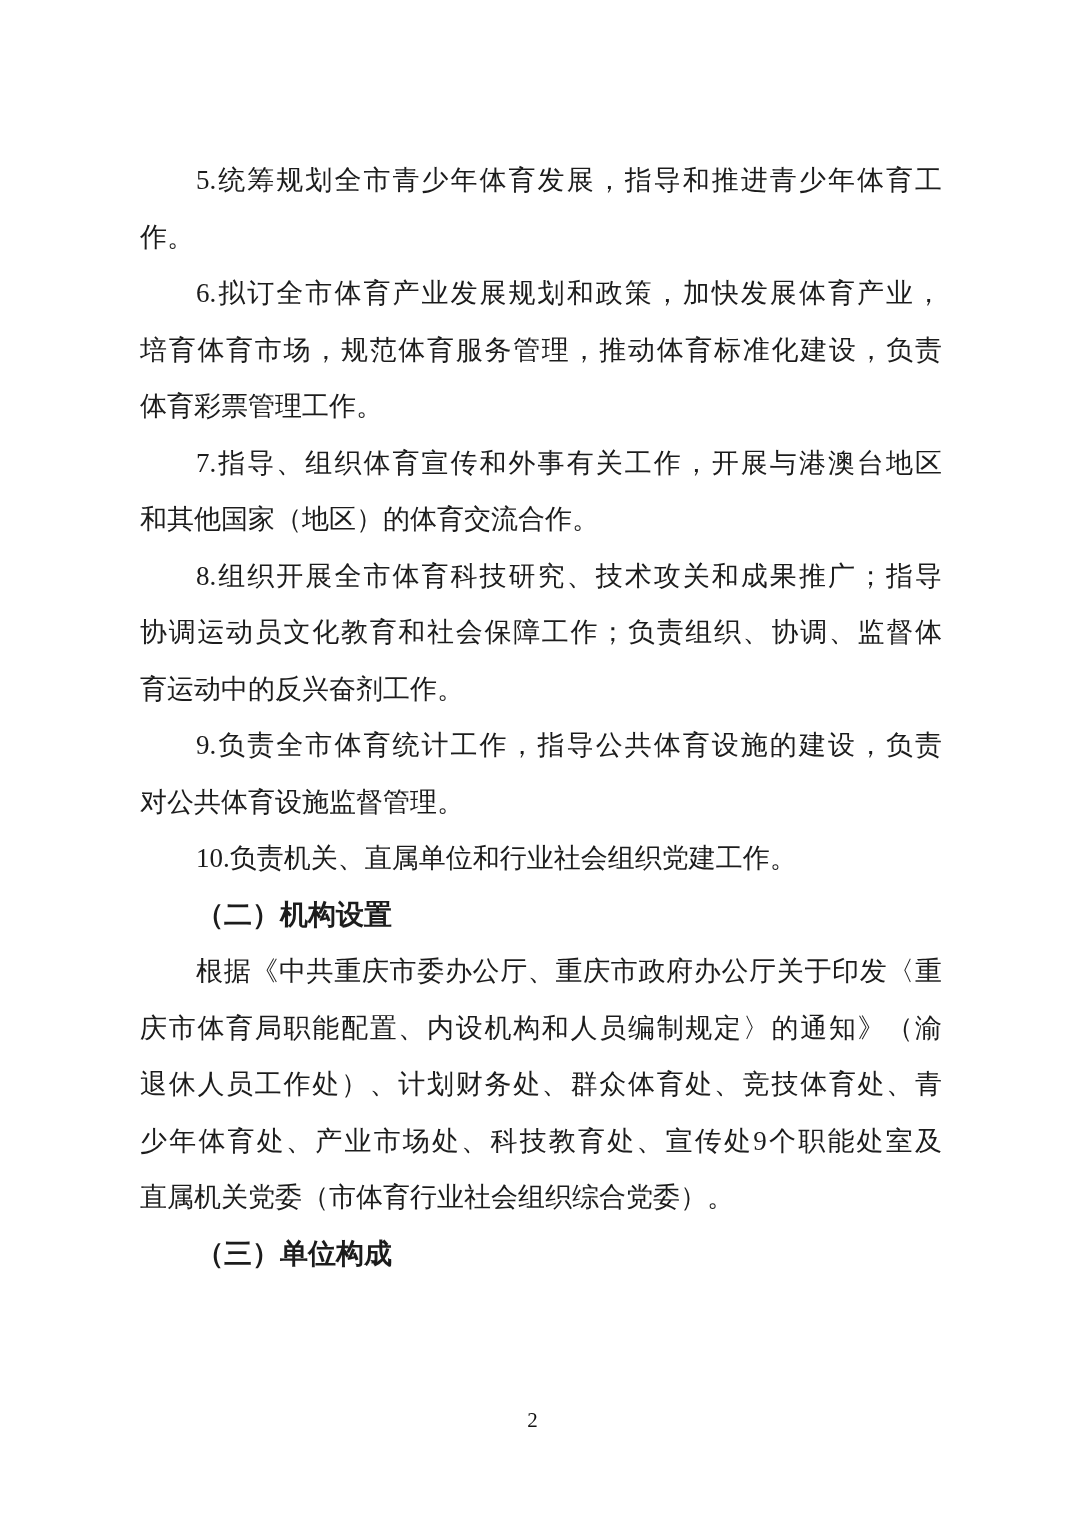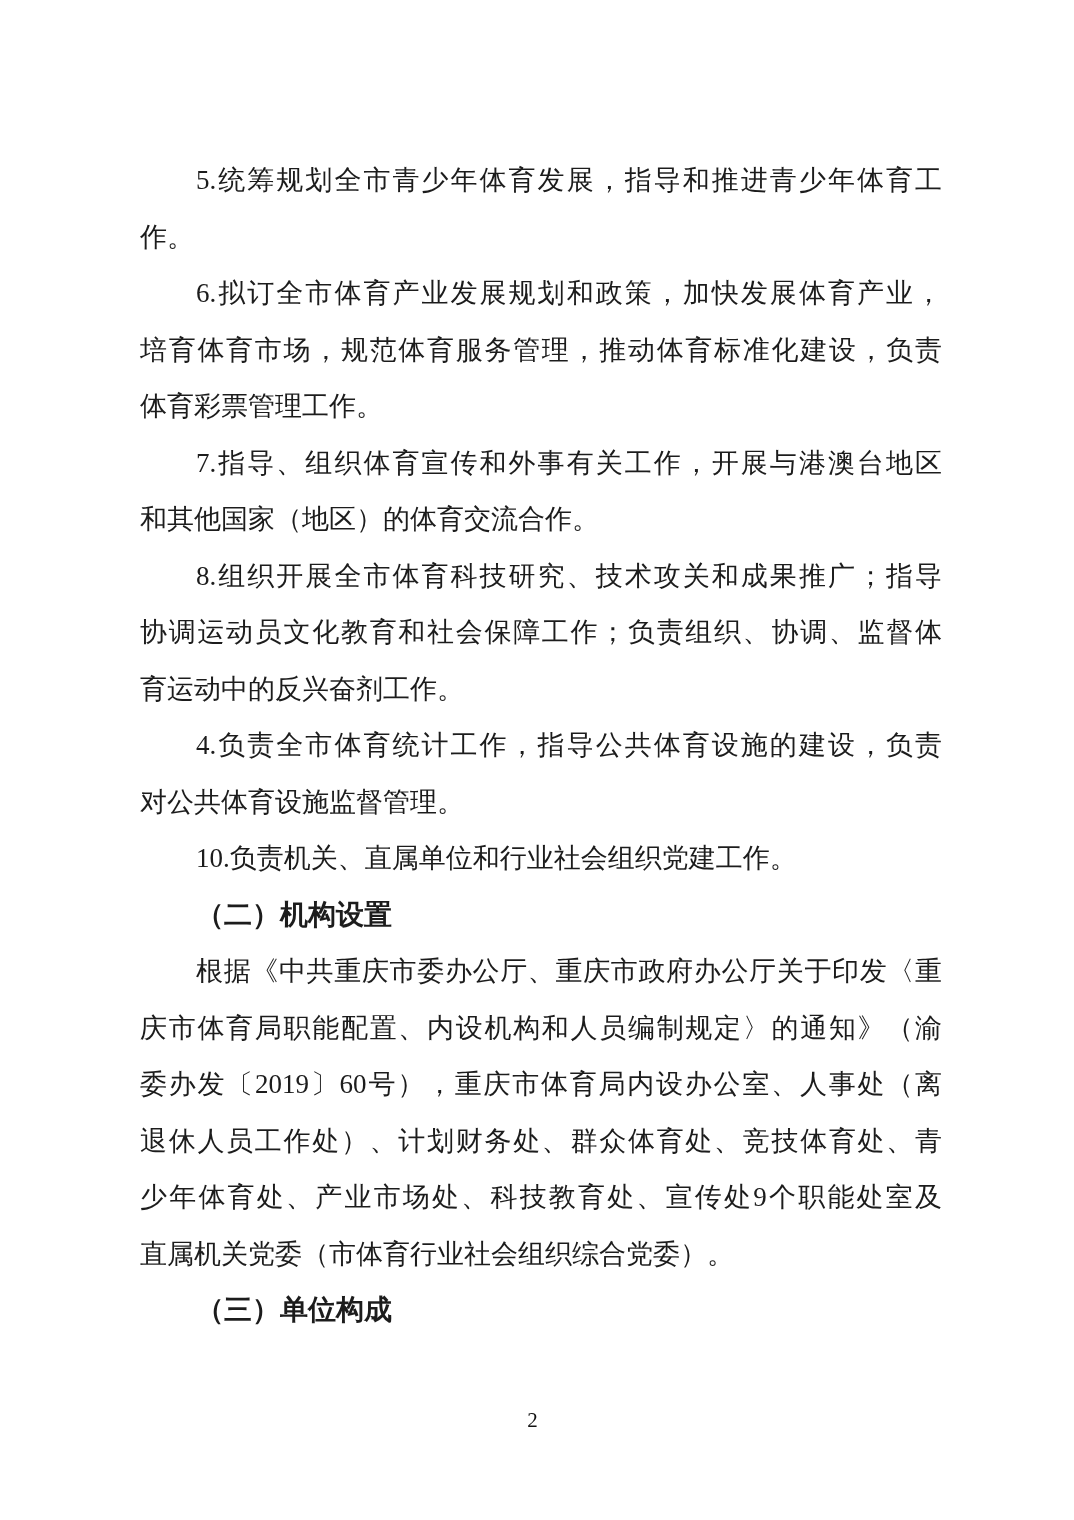--- a/index.html
+++ b/index.html
@@ -62,26 +62,25 @@
       <div class="line indent fill">5.统筹规划全市青少年体育发展，指导和推进青少年体育工</div>
       <div class="line">作。</div>
       <div class="line indent fill">6.拟订全市体育产业发展规划和政策，加快发展体育产业，</div>
       <div class="line fill">培育体育市场，规范体育服务管理，推动体育标准化建设，负责</div>
       <div class="line">体育彩票管理工作。</div>
       <div class="line indent fill">7.指导、组织体育宣传和外事有关工作，开展与港澳台地区</div>
       <div class="line">和其他国家（地区）的体育交流合作。</div>
       <div class="line indent fill">8.组织开展全市体育科技研究、技术攻关和成果推广；指导</div>
       <div class="line fill">协调运动员文化教育和社会保障工作；负责组织、协调、监督体</div>
       <div class="line">育运动中的反兴奋剂工作。</div>
-      <div class="line indent fill">4.负责全市体育统计工作，指导公共体育设施的建设，负责</div>
+      <div class="line indent fill">9.负责全市体育统计工作，指导公共体育设施的建设，负责</div>
       <div class="line">对公共体育设施监督管理。</div>
       <div class="line indent">10.负责机关、直属单位和行业社会组织党建工作。</div>
       <div class="line indent bold">（二）机构设置</div>
       <div class="line indent fill">根据《中共重庆市委办公厅、重庆市政府办公厅关于印发〈重</div>
       <div class="line fill">庆市体育局职能配置、内设机构和人员编制规定〉的通知》（渝</div>
-      <div class="line fill">委办发〔2019〕60号），重庆市体育局内设办公室、人事处（离</div>
       <div class="line fill">退休人员工作处）、计划财务处、群众体育处、竞技体育处、青</div>
       <div class="line fill">少年体育处、产业市场处、科技教育处、宣传处9个职能处室及</div>
       <div class="line">直属机关党委（市体育行业社会组织综合党委）。</div>
       <div class="line indent bold">（三）单位构成</div>
     </div>
   <div class="page-number">2</div>
 </div>
 
 </body></html>

